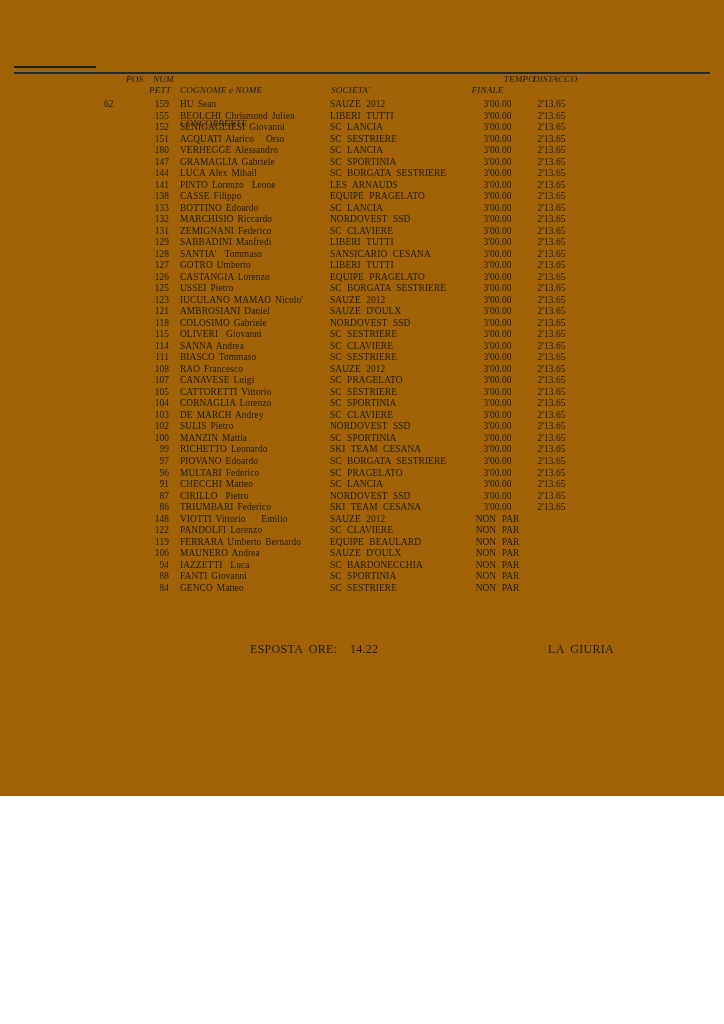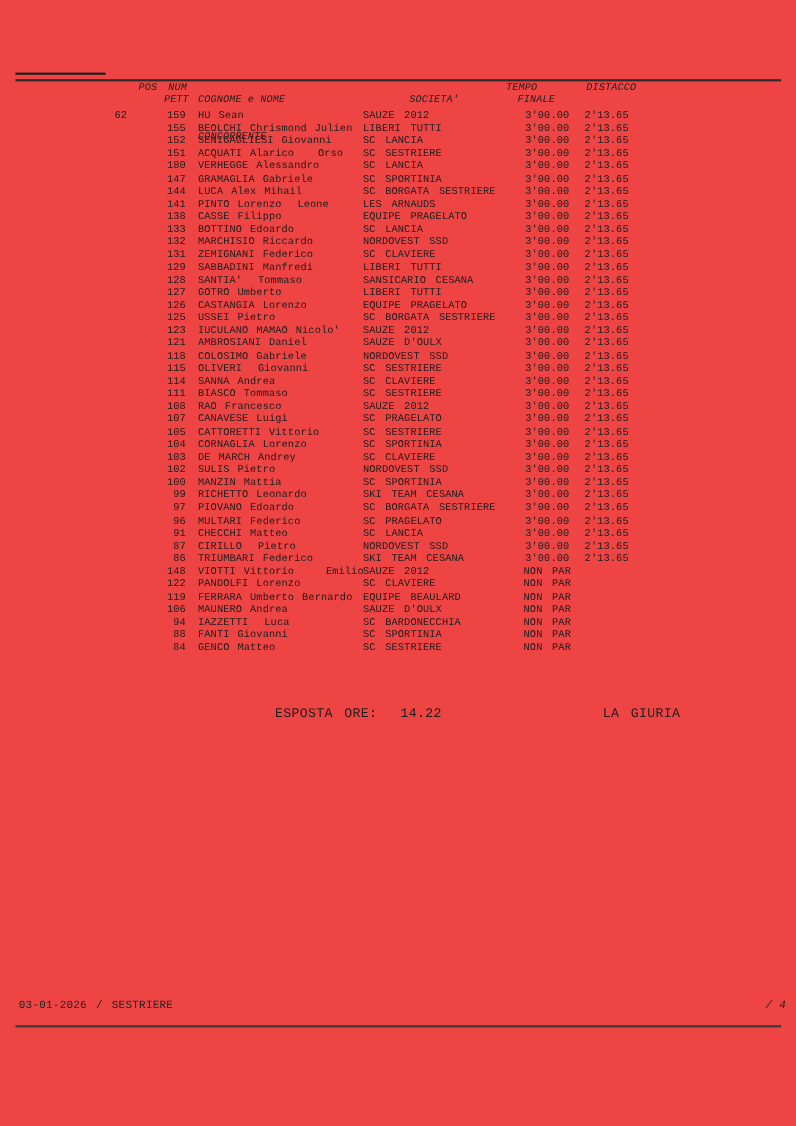--- a/index.html
+++ b/index.html
@@ -1,20 +1,20 @@
 <!DOCTYPE html>
 <html><head>
 <meta charset="utf-8">
 <style>
   html,body{margin:0;padding:0;background:#ffffff;}
   #page{
     position:relative;
-    width:724px;height:1024px;
-    background:#ef4444;
-    font-family:Liberation Mono, monospace;
+    width:724px;height:796px;
+    background:#a16207;
+    font-family:Liberation Serif, serif;
     color:#1c1c1c;
     overflow:hidden;
   }
   .rule{position:absolute;background:#1f1f1f;}
   #rule-top-short{left:14px;top:66px;width:82px;height:2px;}
   #rule-top{left:14px;top:72px;width:696px;height:2px;background:#2a2a2a;}
   #rule-bottom{left:14px;top:932px;width:696px;height:1.5px;background:#3a3a3a;}
 
   .hdr{
     position:absolute;
@@ -22,25 +22,25 @@
     font-style:italic;
     letter-spacing:0.15px;
     white-space:pre;
     color:#222;
   }
   .hdr-l1{top:74px;}
   .hdr-l2{top:85px;}
   #h-pos{left:126px;}
   #h-num{left:153px;}
   #h-conc{left:180px;margin-top:44px;}
-  #h-tempo{left:460px;width:75px;text-align:left;}
+  #h-tempo{left:460px;width:75px;text-align:right;}
   #h-dist{left:533px;}
   #h-pett{left:149px;}
   #h-cogn{left:180px;}
-  #h-soc{left:331px;margin-left:41px;}
+  #h-soc{left:331px;}
   #h-finale{left:450px;width:75px;text-align:center;}
 
   #rows{position:absolute;left:0;top:99px;width:724px;}
   .row{position:relative;height:11.52px;}
   .cell{
     position:absolute;top:0;
     font-size:9.4px;line-height:11.52px;
     letter-spacing:0.1px;
     white-space:pre;
     color:#1d1d1d;

